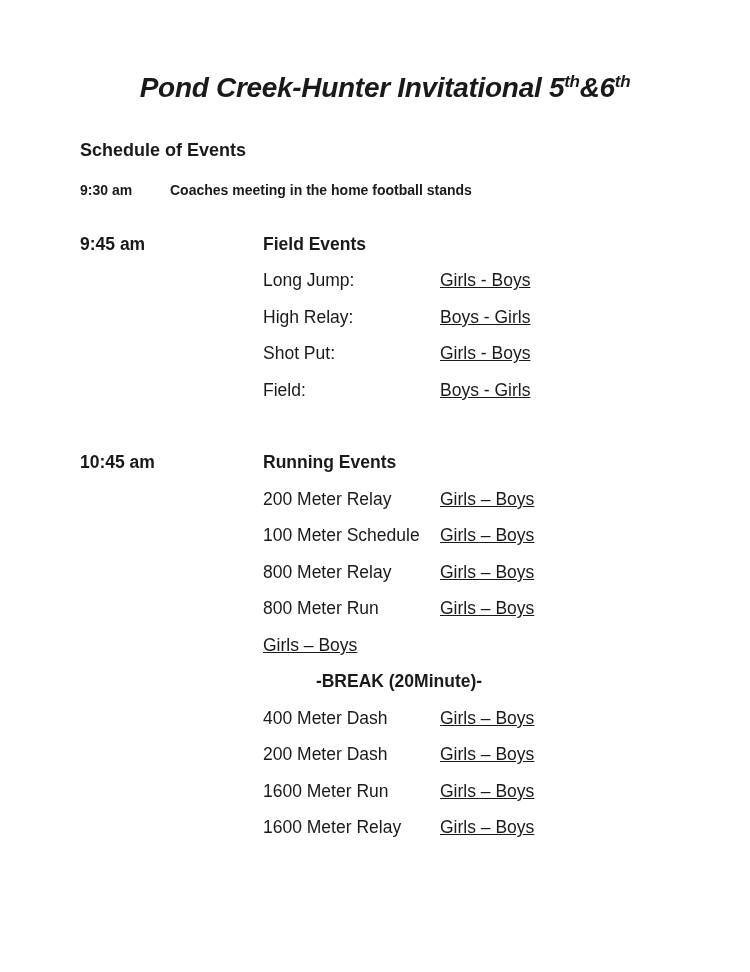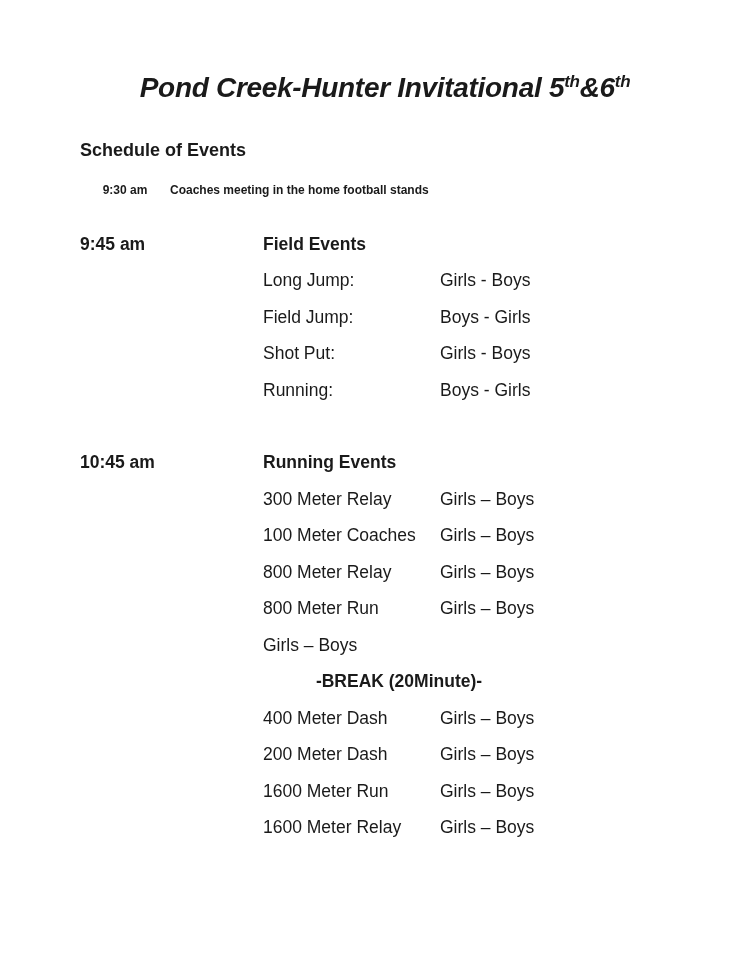--- a/index.html
+++ b/index.html
@@ -30,24 +30,23 @@
   }
   .schedule-heading {
     margin-top: 34px;
     font-size: 18px;
     line-height: 1.2;
     font-weight: 700;
   }
   .meeting-row {
     margin-top: 16px;
     display: flex;
-    font-size: 12px;
+    font-size: 14px;
     line-height: 24px;
     font-weight: 700;
-    text-align: center;
   }
   .meeting-row .meeting-time { width: 90px; flex-shrink: 0; }
   .section { }
   .section-field { margin-top: 24px; }
   .section-running { margin-top: 36px; }
   .row {
     display: flex;
     font-size: 17.5px;
     line-height: 36.5px;
   }
@@ -55,21 +54,21 @@
     width: 183px;
     flex-shrink: 0;
     font-weight: 700;
   }
   .col-event {
     width: 177px;
     flex-shrink: 0;
     font-weight: 400;
   }
   .col-event.heading { font-weight: 700; }
-  .col-order { font-weight: 400; white-space: nowrap; }
+  .col-order { font-weight: 400; white-space: nowrap; text-decoration: underline; }
   .break-label {
     width: 272px;
     text-align: center;
     font-weight: 700;
   }
 </style>
 </head>
 <body>
 
 <div class="page">
@@ -88,48 +87,48 @@
       <span class="col-time">9:45 am</span>
       <span class="col-event heading">Field Events</span>
     </div>
     <div class="row">
       <span class="col-time"></span>
       <span class="col-event">Long Jump:</span>
       <span class="col-order">Girls - Boys</span>
     </div>
     <div class="row">
       <span class="col-time"></span>
-      <span class="col-event">Field Jump:</span>
+      <span class="col-event">High Relay:</span>
       <span class="col-order">Boys - Girls</span>
     </div>
     <div class="row">
       <span class="col-time"></span>
       <span class="col-event">Shot Put:</span>
       <span class="col-order">Girls - Boys</span>
     </div>
     <div class="row">
       <span class="col-time"></span>
-      <span class="col-event">Running:</span>
+      <span class="col-event">Field:</span>
       <span class="col-order">Boys - Girls</span>
     </div>
   </div>
 
   <div class="section section-running">
     <div class="row">
       <span class="col-time">10:45 am</span>
       <span class="col-event heading">Running Events</span>
     </div>
     <div class="row">
       <span class="col-time"></span>
-      <span class="col-event">300 Meter Relay</span>
+      <span class="col-event">200 Meter Relay</span>
       <span class="col-order">Girls – Boys</span>
     </div>
     <div class="row">
       <span class="col-time"></span>
-      <span class="col-event">100 Meter Coaches</span>
+      <span class="col-event">100 Meter Schedule</span>
       <span class="col-order">Girls – Boys</span>
     </div>
     <div class="row">
       <span class="col-time"></span>
       <span class="col-event">800 Meter Relay</span>
       <span class="col-order">Girls – Boys</span>
     </div>
     <div class="row">
       <span class="col-time"></span>
       <span class="col-event">800 Meter Run</span>

